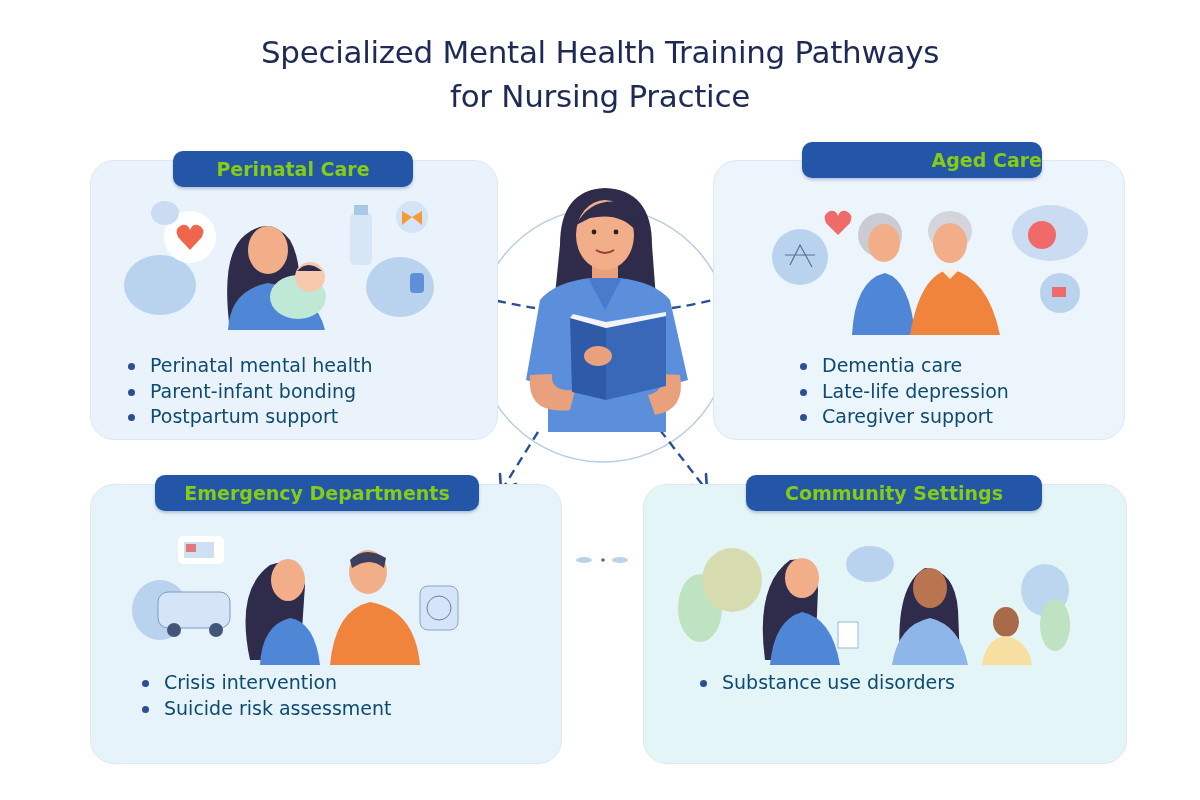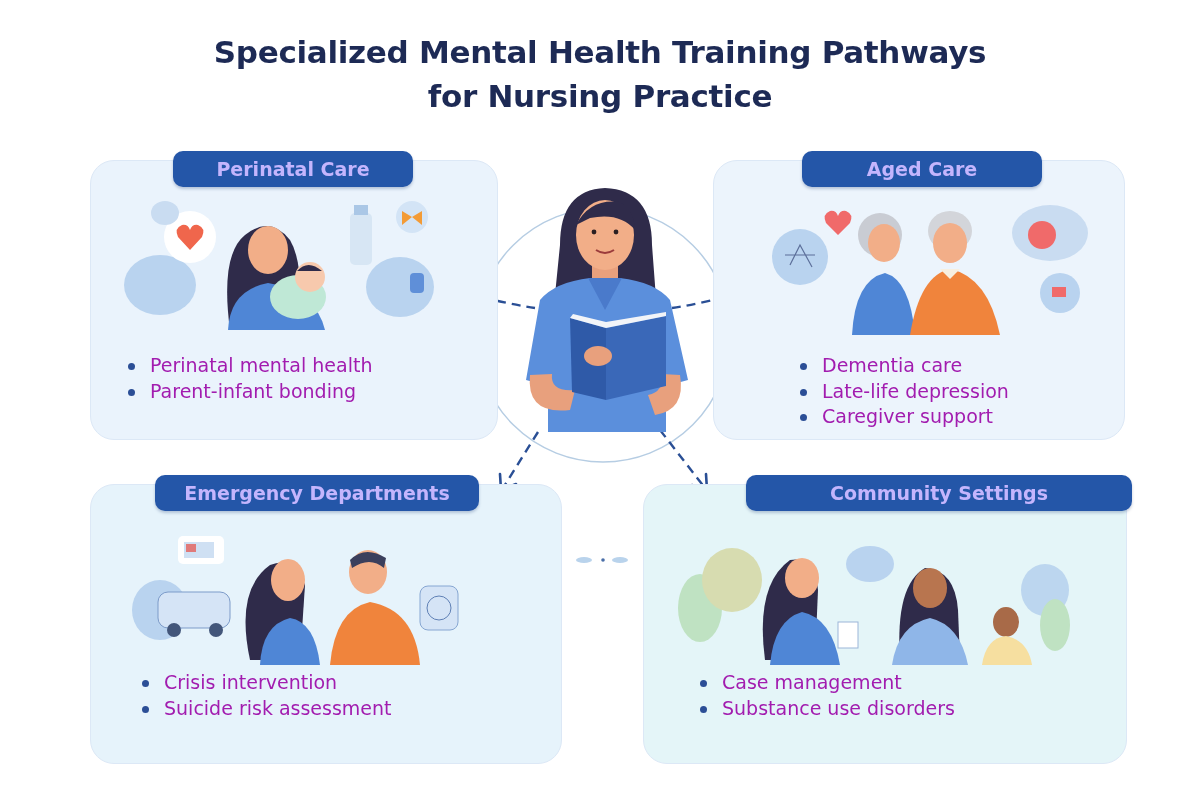--- a/index.html
+++ b/index.html
@@ -1,48 +1,48 @@
 <!DOCTYPE html>
 <html><head>
 <meta charset="utf-8">
 <style>
   * { box-sizing: border-box; margin: 0; padding: 0; }
   html, body { width: 1200px; height: 800px; background: #ffffff; overflow: hidden; }
   body { position: relative; font-family: "DejaVu Sans", "Liberation Sans", sans-serif; color: #1c2230; }
 
   .title {
     position: absolute; left: 0; top: 30px; width: 1200px;
-    text-align: center; color: #1d2a55; font-weight: bold;
+    text-align: center; color: #1d2a55; font-weight: normal;
     font-size: 31px; line-height: 44px; letter-spacing: -0.3px;
   }
 
   .card {
     position: absolute; border-radius: 24px;
     border: 1px solid #dce8f6;
   }
   .card.tl { left: 90px;  top: 160px; width: 408px; height: 280px; background: #eaf3fc; }
   .card.tr { left: 713px; top: 160px; width: 412px; height: 280px; background: #ecf4fc; }
   .card.bl { left: 90px;  top: 484px; width: 472px; height: 280px; background: #e6f3fb; }
   .card.br { left: 643px; top: 484px; width: 484px; height: 280px; background: #e4f5f8; }
 
   .pill {
     position: absolute; height: 36px; border-radius: 10px;
-    background: #2456a8; color: #c4b5fd; font-weight: bold;
+    background: #2456a8; color: #84cc16; font-weight: bold;
     font-size: 19px; line-height: 36px; text-align: center;
     box-shadow: 0 2px 3px rgba(20,50,110,0.25);
   }
   .pill.tl { left: 173px; top: 151px; width: 240px; }
-  .pill.tr { left: 802px; top: 151px; width: 240px; }
+  .pill.tr { left: 802px; top: 142px; width: 240px; text-align: right; }
   .pill.bl { left: 146px; top: 475px; width: 324px; margin-left: 9px; }
-  .pill.br { left: 746px; top: 475px; width: 386px; }
+  .pill.br { left: 746px; top: 475px; width: 296px; }
 
   .bullets { position: absolute; list-style: none; }
   .bullets li {
     position: relative; padding-left: 26px; font-size: 19px;
-    line-height: 25.5px; color: #a21caf;
+    line-height: 25.5px; color: #0c4a6e;
   }
   .bullets li::before {
     content: ""; position: absolute; left: 4px; top: 10px;
     width: 7px; height: 7px; border-radius: 50%; background: #2b4e96;
   }
   .bullets.tl { left: 124px; top: 353px; }
   .bullets.tr { left: 796px; top: 353px; }
   .bullets.bl { left: 138px; top: 670px; }
   .bullets.br { left: 696px; top: 670px; }
 
@@ -228,26 +228,26 @@
   <path d="M312 135 Q316 108 336 106 Q358 110 362 135 Z" fill="#f6dfa0"></path>
   <ellipse cx="375" cy="60" rx="24" ry="26" fill="#bcd6ef"></ellipse>
   <g>
       <ellipse cx="385" cy="95" rx="15" ry="26" fill="#bfe2c2"></ellipse>
     </g>
 </svg>
 
 <ul class="bullets tl">
   <li>Perinatal mental health</li>
   <li>Parent-infant bonding</li>
+  <li>Postpartum support</li>
 </ul>
 <ul class="bullets tr">
   <li>Dementia care</li>
   <li>Late-life depression</li>
   <li>Caregiver support</li>
 </ul>
 <ul class="bullets bl">
   <li>Crisis intervention</li>
   <li>Suicide risk assessment</li>
 </ul>
 <ul class="bullets br">
-  <li>Case management</li>
   <li>Substance use disorders</li>
 </ul>
 
 </body></html>

